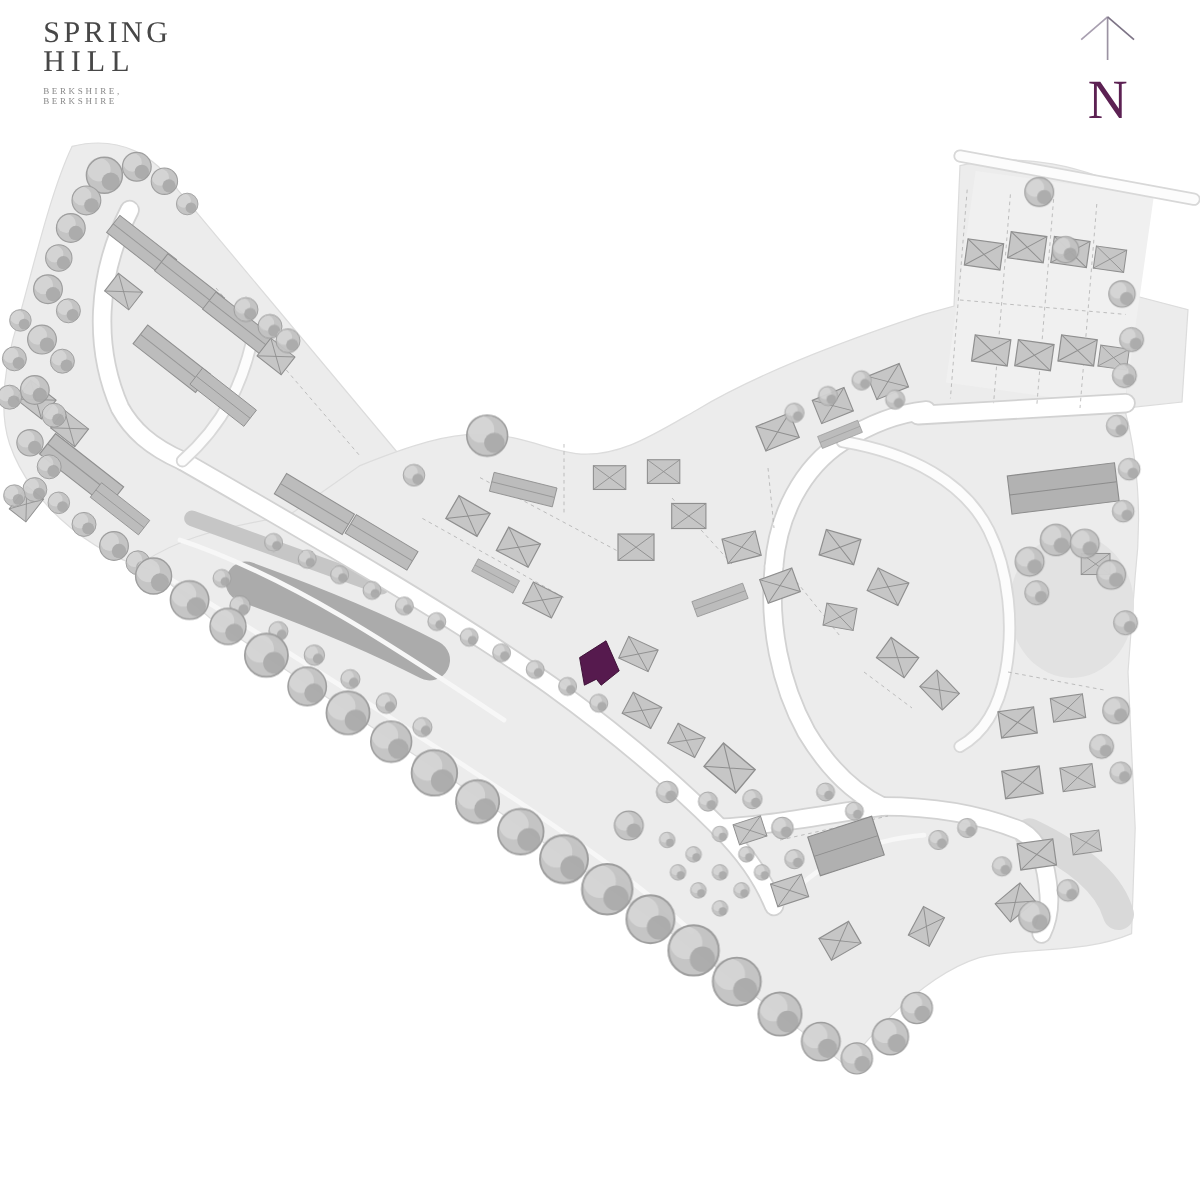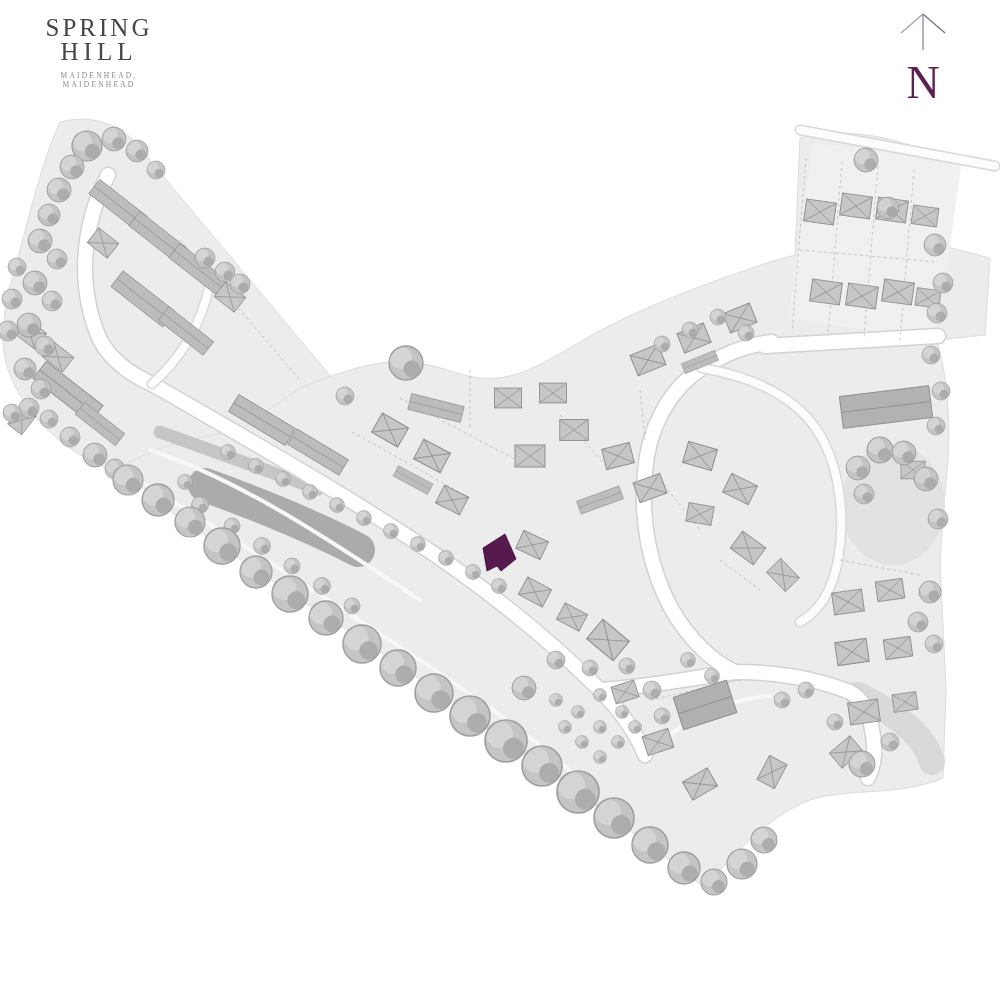--- a/index.html
+++ b/index.html
@@ -1,19 +1,19 @@
 <!DOCTYPE html>
 <html><head>
 <meta charset="utf-8">
 <style>
   html,body{margin:0;padding:0;background:#fff;}
   .stage{position:relative;width:1000px;height:1000px;background:#ffffff;overflow:hidden;
          font-family:"Liberation Sans",sans-serif;}
   
-  .logo{position:absolute;left:36px;top:16px;width:126px;text-align:center;
+  .logo{position:absolute;left:36px;top:16px;width:126px;text-align:left;
         font-family:"Liberation Serif",serif;color:#474747;}
   .logo-line1{font-size:25px;letter-spacing:3px;line-height:24px;}
   .logo-line2{font-size:25px;letter-spacing:5px;line-height:24px;}
   .logo-tagline{font-size:7.5px;letter-spacing:2.2px;color:#8b8b8b;margin-top:7px;}
   
   .compass{position:absolute;left:883px;top:6px;width:80px;height:104px;}
   .compass text{font-family:"Liberation Serif",serif;font-size:46px;}
   
   .caption{position:absolute;left:40px;top:938px;font-size:21px;font-weight:bold;color:#0b0b0b;
            letter-spacing:0.2px;white-space:nowrap;}
@@ -310,21 +310,21 @@
       <use href="#tree" transform="translate(890,742) scale(0.9)"></use>
         <use href="#tree" transform="translate(806,690) scale(0.8)"></use>
       <use href="#tree" transform="translate(782,700) scale(0.8)"></use>
         <use href="#tree" transform="translate(835,722) scale(0.8)"></use>
     </g>
   </svg>
 
   <div class="logo">
     <div class="logo-line1">SPRING</div>
     <div class="logo-line2">HILL</div>
-    <div class="logo-tagline">MAIDENHEAD, MAIDENHEAD</div>
+    <div class="logo-tagline">BERKSHIRE, BERKSHIRE</div>
   </div>
 
   <svg class="compass" viewBox="0 0 80 104">
     <g>
       <line x1="40" y1="8" x2="40" y2="44" stroke="#9b93a3" stroke-width="1.4"></line>
       <line x1="40" y1="8" x2="18" y2="27" stroke="#a89fb0" stroke-width="1.4"></line>
       <line x1="40" y1="8" x2="62" y2="27" stroke="#7d7486" stroke-width="1.4"></line>
     </g>
     <text x="40" y="92" text-anchor="middle" fill="#5c2153">N</text>
   </svg>

